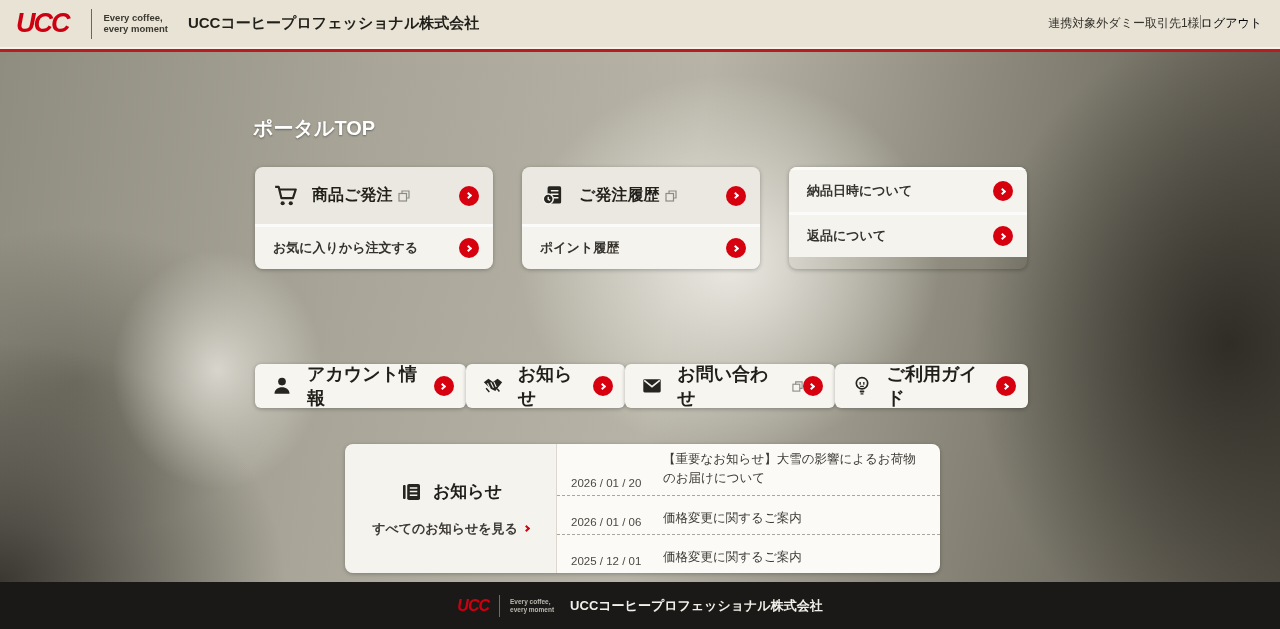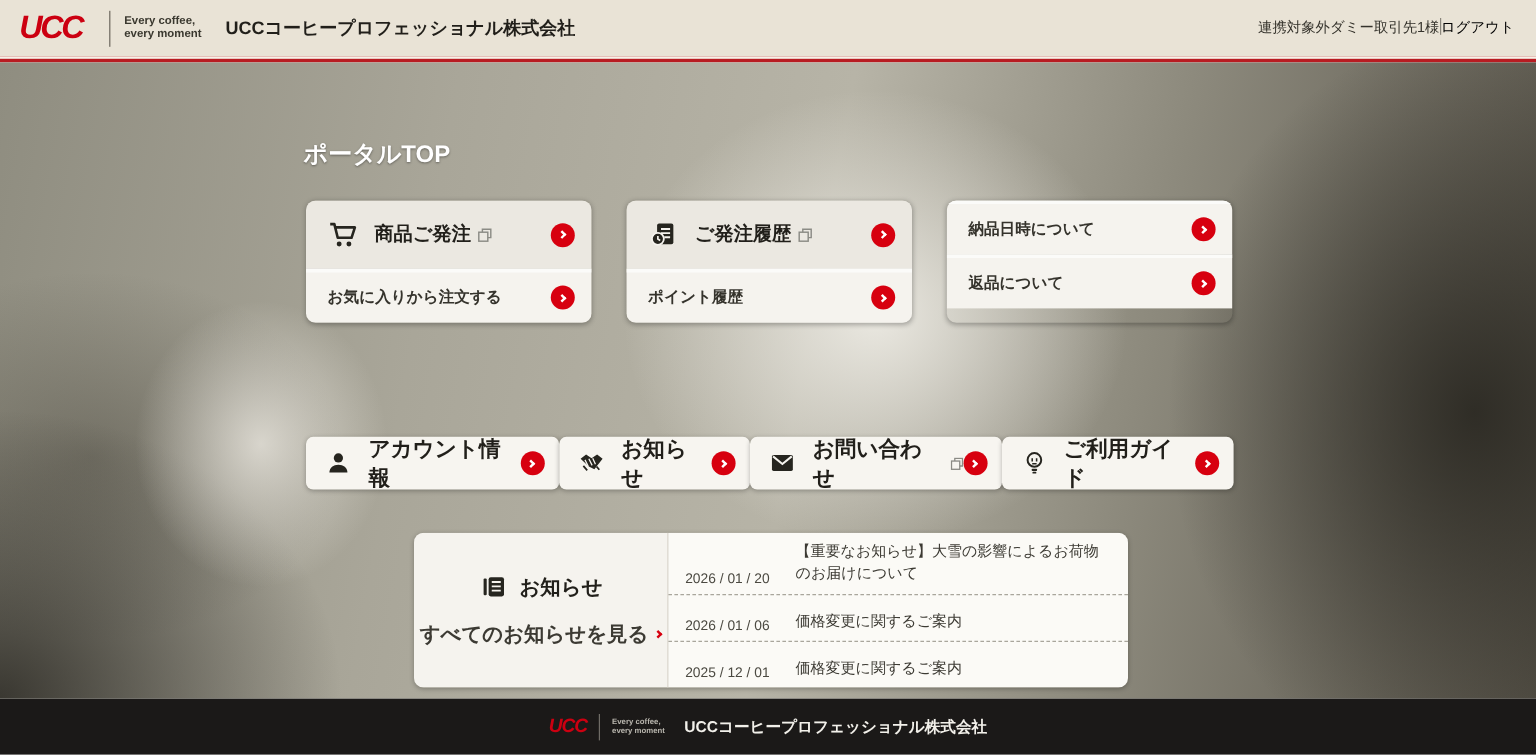--- a/index.html
+++ b/index.html
@@ -58,21 +58,21 @@
     cursor:pointer; }
   .qbtn .lbl { font-size:18px; font-weight:bold; color:#211f1a; margin:0 12px 0 14px; }
 
   
   .news { position:absolute; left:345px; top:392px; width:595px; height:129px;
     border-radius:8px; overflow:hidden; display:flex; box-shadow:0 1px 4px rgba(0,0,0,.28); }
   .news-left { width:212px; background:#f5f3ee; display:flex; flex-direction:column;
     align-items:center; justify-content:center; gap:16px; border-right:1px solid #dcd8cf; }
   .news-title-row { display:flex; align-items:center; gap:10px; }
   .news-title { font-size:17px; font-weight:bold; color:#211f1a; }
-  .view-all { font-size:17px; font-weight:bold; color:#3c3a33; cursor:pointer;
+  .view-all { font-size:13px; font-weight:bold; color:#3c3a33; cursor:pointer;
     display:flex; align-items:center; gap:6px; }
   .chev-red { width:5px; height:5px; border-right:2px solid #d7000f;
     border-bottom:2px solid #d7000f; transform:rotate(-45deg); }
   .news-right { flex:1; background:#fbfaf6; display:flex; flex-direction:column; }
   .news-row { display:flex; align-items:flex-end; padding:6px 14px; flex:1; }
   .news-row + .news-row { border-top:1px dashed #a9a69c; }
   .news-date { width:92px; flex:none; font-size:11.5px; color:#4b4941; }
   .news-link { font-size:12.5px; color:#3c3a33; 
     cursor:pointer; line-height:1.55; }
 

